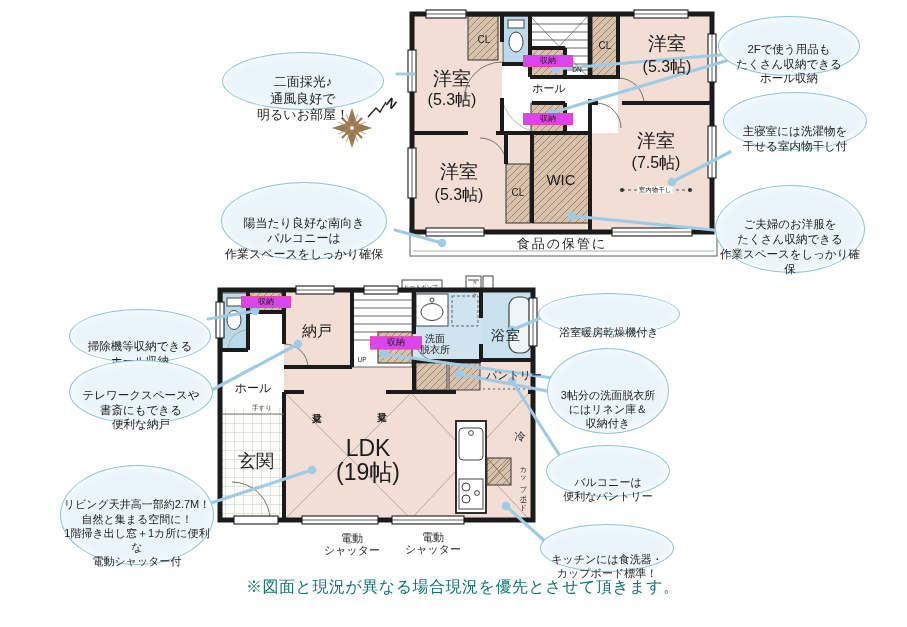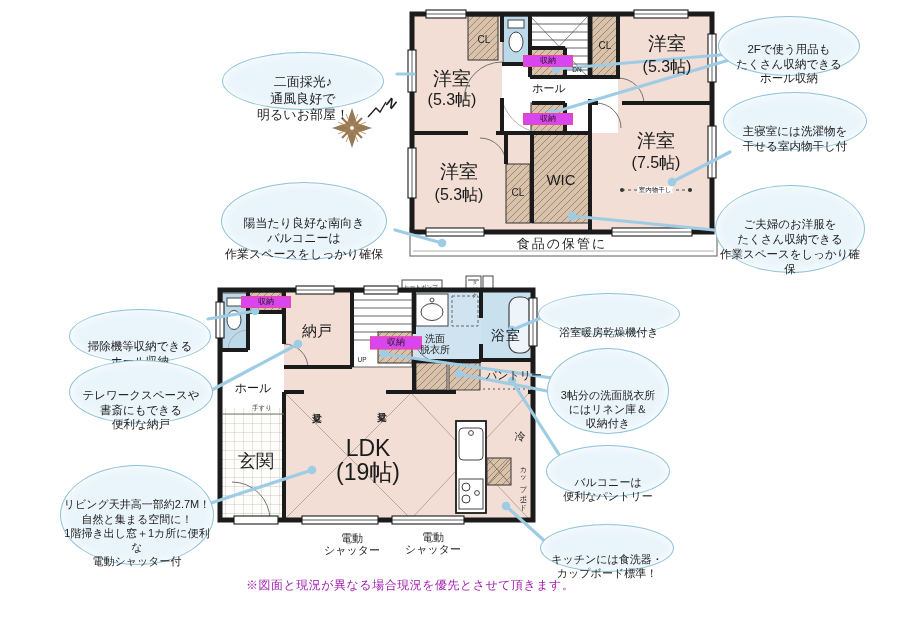--- a/index.html
+++ b/index.html
@@ -72,21 +72,21 @@
   #c3{left:795px;top:121px;width:142px;height:56px;font-size:11.5px}
   #c4{left:790px;top:229px;width:148px;height:86px;font-size:11.5px}
   #c5{left:304px;top:221px;width:164px;height:76px;font-size:12px}
   #c6{left:140px;top:336px;width:140px;height:52px;font-size:11.5px}
   #c7{left:141px;top:392px;width:142px;height:62px;font-size:11.5px}
   #c8{left:609px;top:314px;width:140px;height:40px;font-size:11px}
   #c9{left:608px;top:391px;width:120px;height:84px;font-size:11px}
   #c10{left:608px;top:471px;width:122px;height:50px;font-size:11px}
   #c11{left:607px;top:548px;width:132px;height:46px;font-size:11px}
   #c12{left:137px;top:515px;width:152px;height:98px;font-size:11px}
-  #footer-note{position:absolute;left:246px;top:577px;font-size:12px;color:#a21caf;
+  #footer-note{position:absolute;left:246px;top:577px;font-size:16px;color:#0f766e;
                white-space:nowrap;letter-spacing:0.5px}
 </style>
 </head>
 <body>
 
 <svg id="plan-svg" width="907" height="627" viewBox="0 0 907 627">
   <defs>
     <pattern id="hatch" width="7" height="7" patternUnits="userSpaceOnUse">
       <rect width="7" height="7" fill="#d9c2ac"></rect>
       <path d="M0 7L7 0" stroke="#9b8166" stroke-width="0.9"></path>

